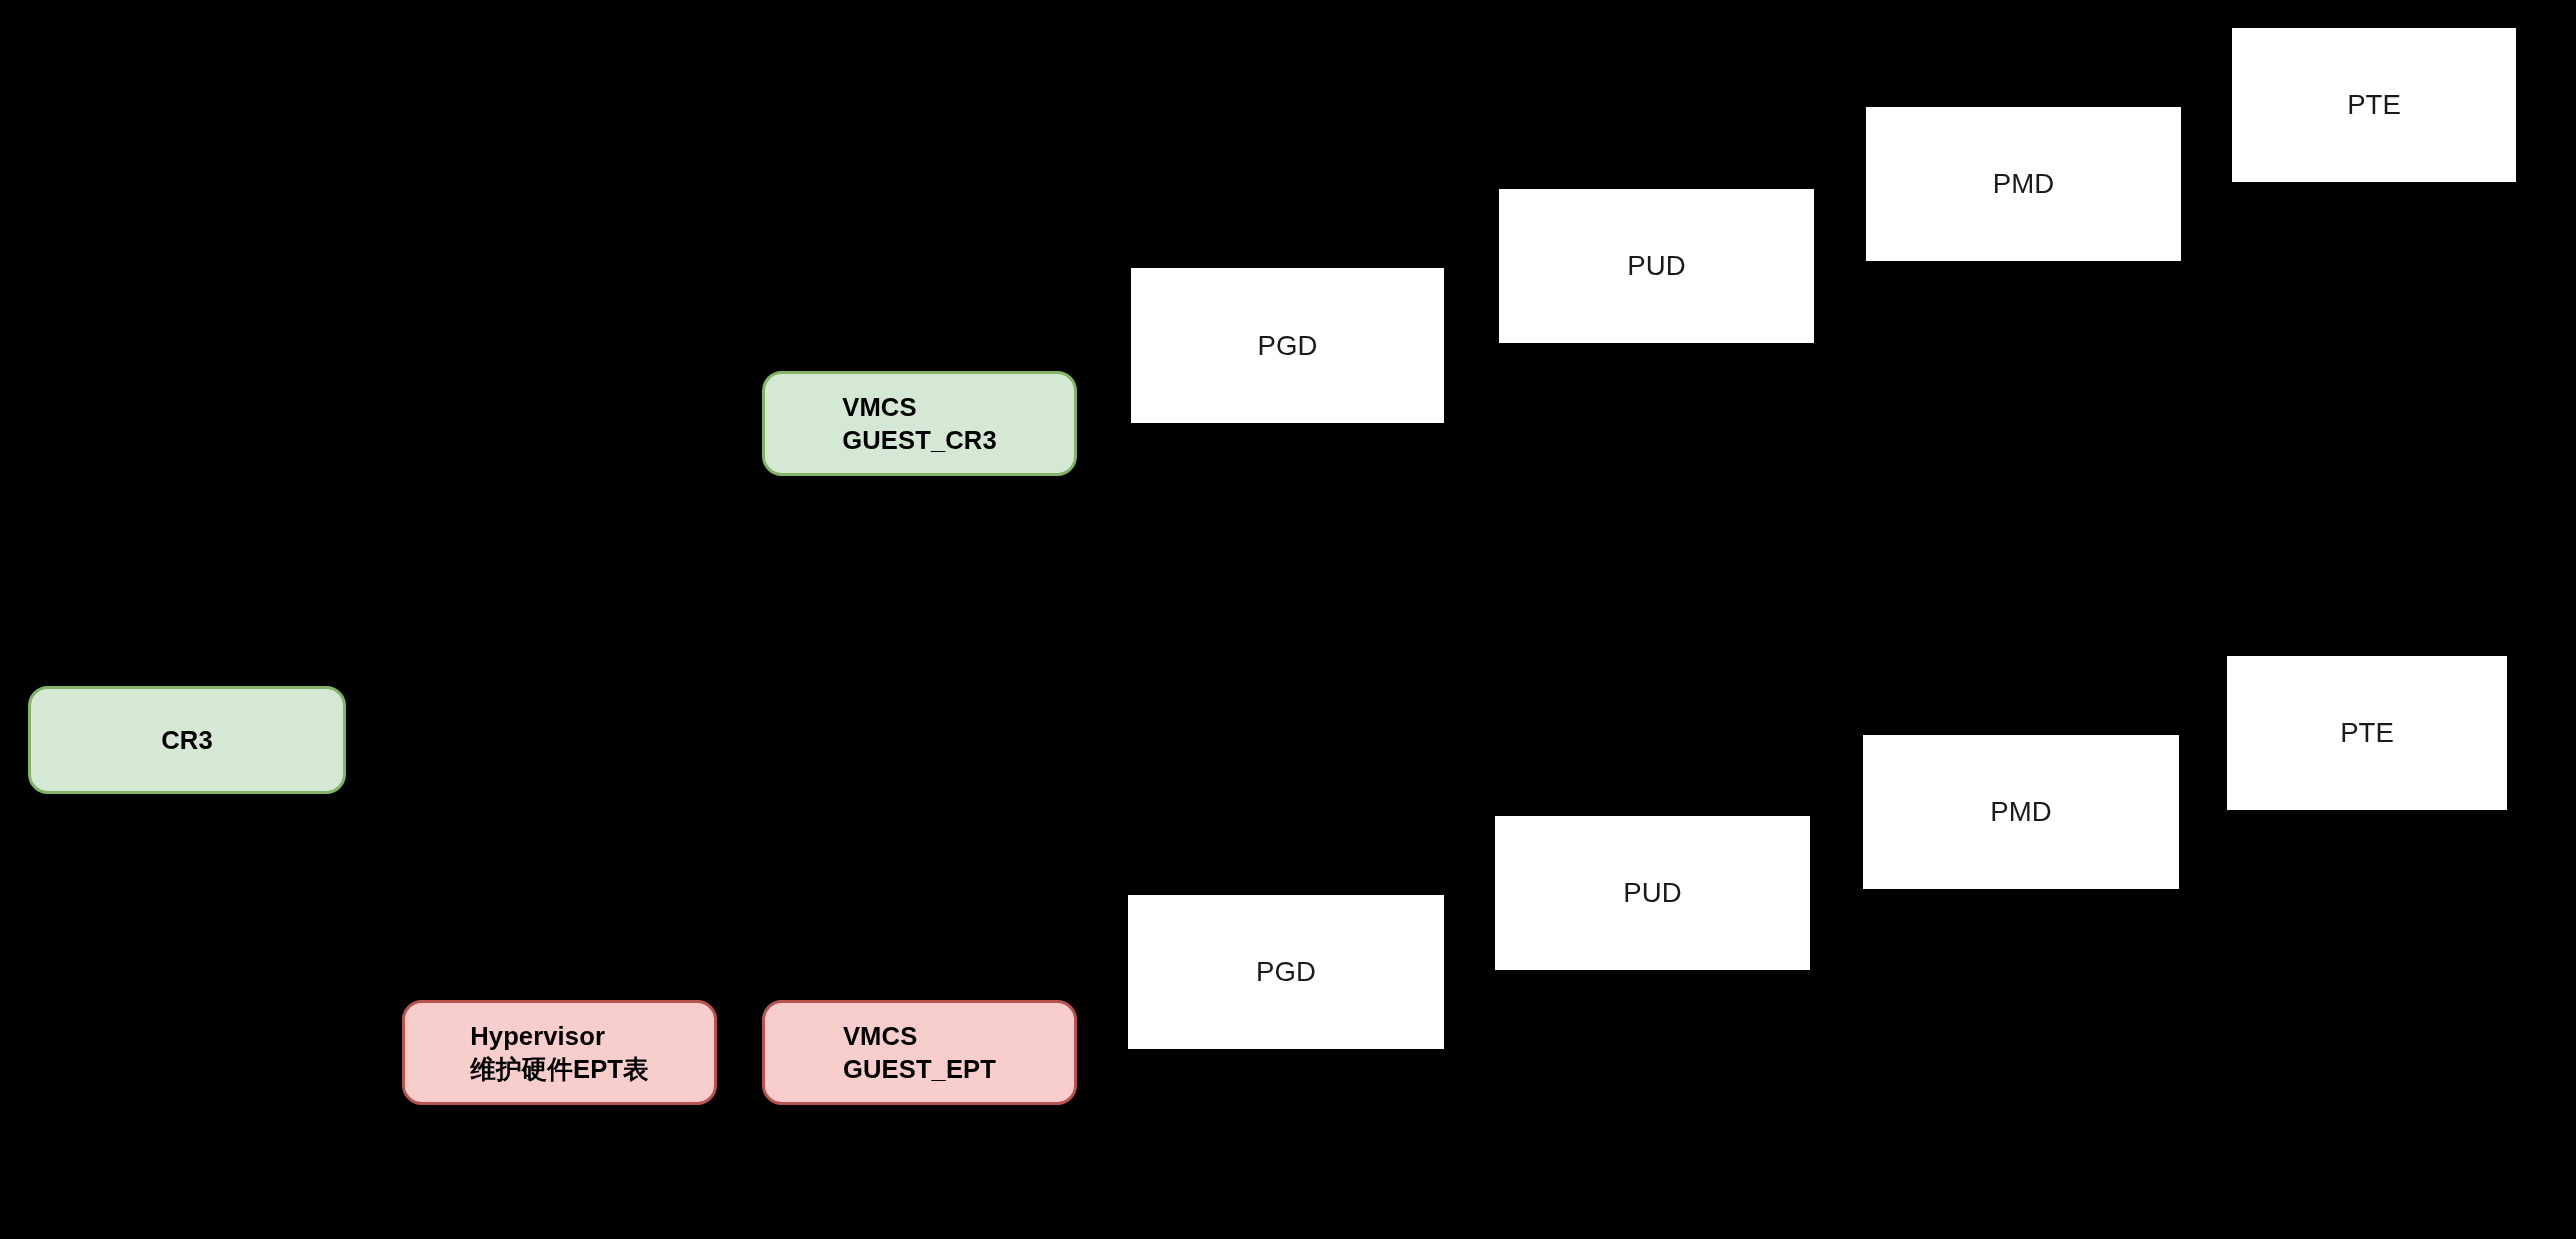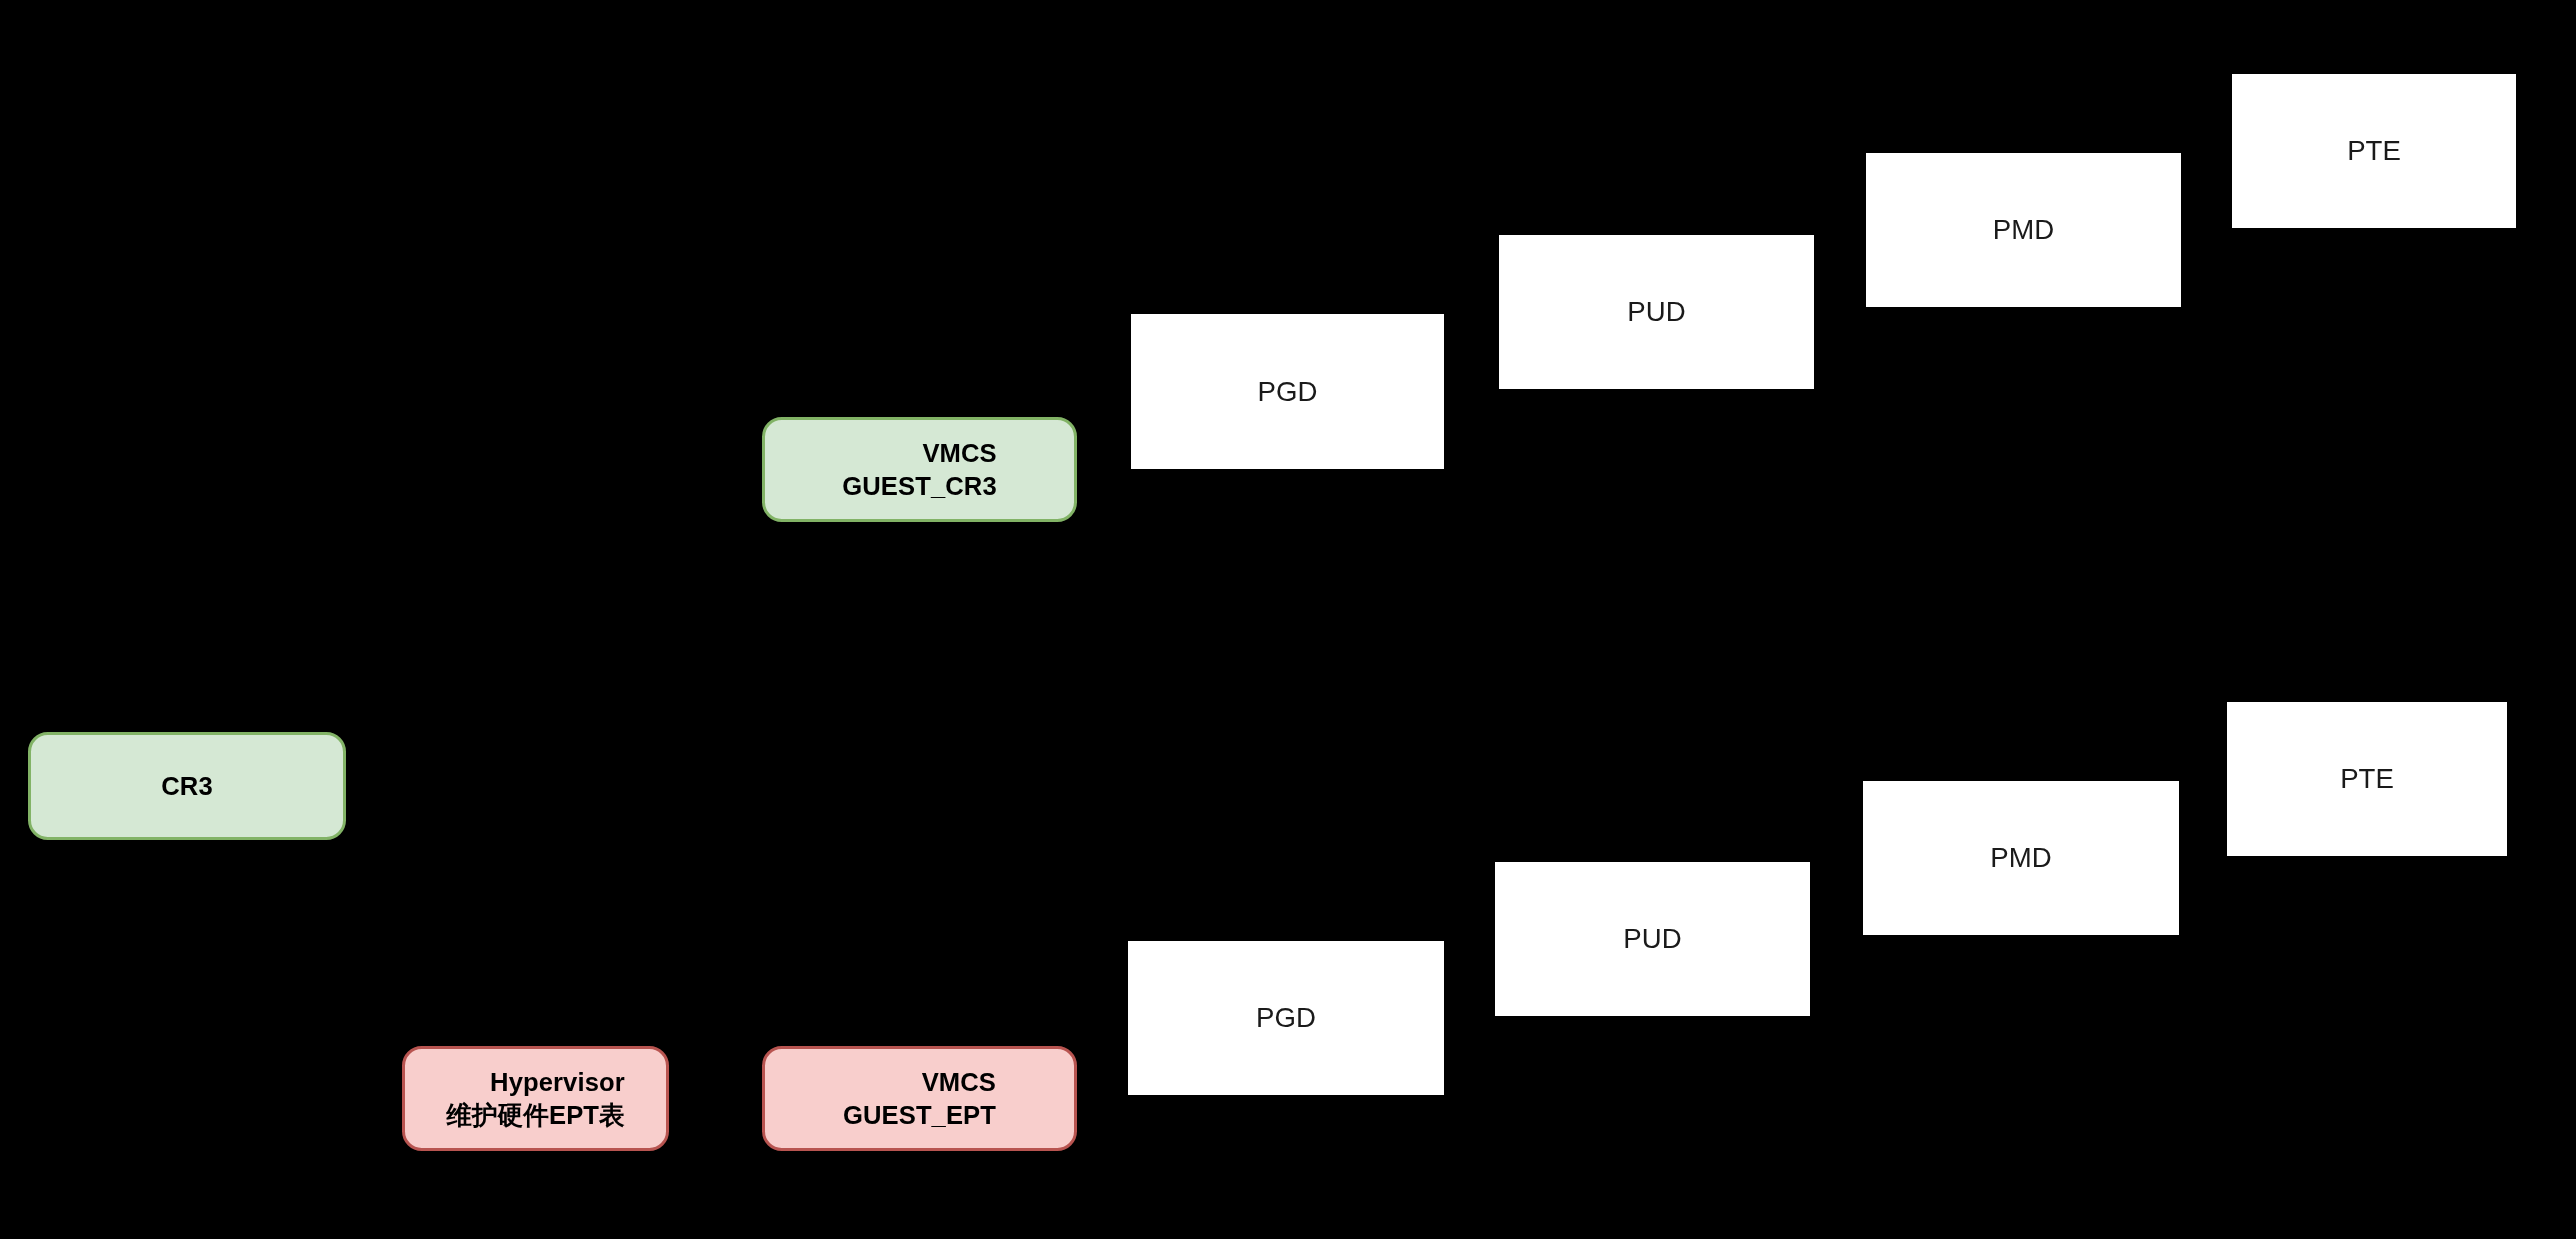--- a/index.html
+++ b/index.html
@@ -21,25 +21,24 @@
     background: #000000;
   }
 
   
   .node {
     position: absolute;
     box-sizing: border-box;
     display: flex;
     align-items: center;
     justify-content: center;
-    text-align: right;
+    text-align: left;
     color: #000000;
     line-height: 1.28;
     white-space: pre-line;
-    margin-top: 46px;
   }
 
   
   .node.rounded {
     border-radius: 19.7px;
     border-width: 3.3px;
     border-style: solid;
     font-weight: bold;
     font-size: 25.6px;
     letter-spacing: 0.1px;
@@ -72,21 +71,21 @@
 <body style="background: rgb(0, 0, 0);">
 
 <div id="canvas" style="background: rgb(0, 0, 0);">
 
   <div class="node rounded green" style="left: 28px; top: 686px; width: 318px; height: 108px;">CR3</div>
 
 
   <div class="node rounded green" style="left: 762px; top: 371px; width: 315px; height: 105px;">VMCS
 GUEST_CR3</div>
 
-  <div class="node rounded pink" style="left: 402px; top: 1000px; width: 267px; height: 105px;">Hypervisor
+  <div class="node rounded pink" style="left: 402px; top: 1000px; width: 315px; height: 105px;">Hypervisor
 维护硬件EPT表</div>
 
   <div class="node rounded pink" style="left: 762px; top: 1000px; width: 315px; height: 105px;">VMCS
 GUEST_EPT</div>
 
   <div class="node plain" style="left: 1131px; top: 268px; width: 313px; height: 155px;">PGD</div>
 
   <div class="node plain" style="left: 1499px; top: 189px; width: 315px; height: 154px;">PUD</div>
 
   <div class="node plain" style="left: 1866px; top: 107px; width: 315px; height: 154px;">PMD</div>

